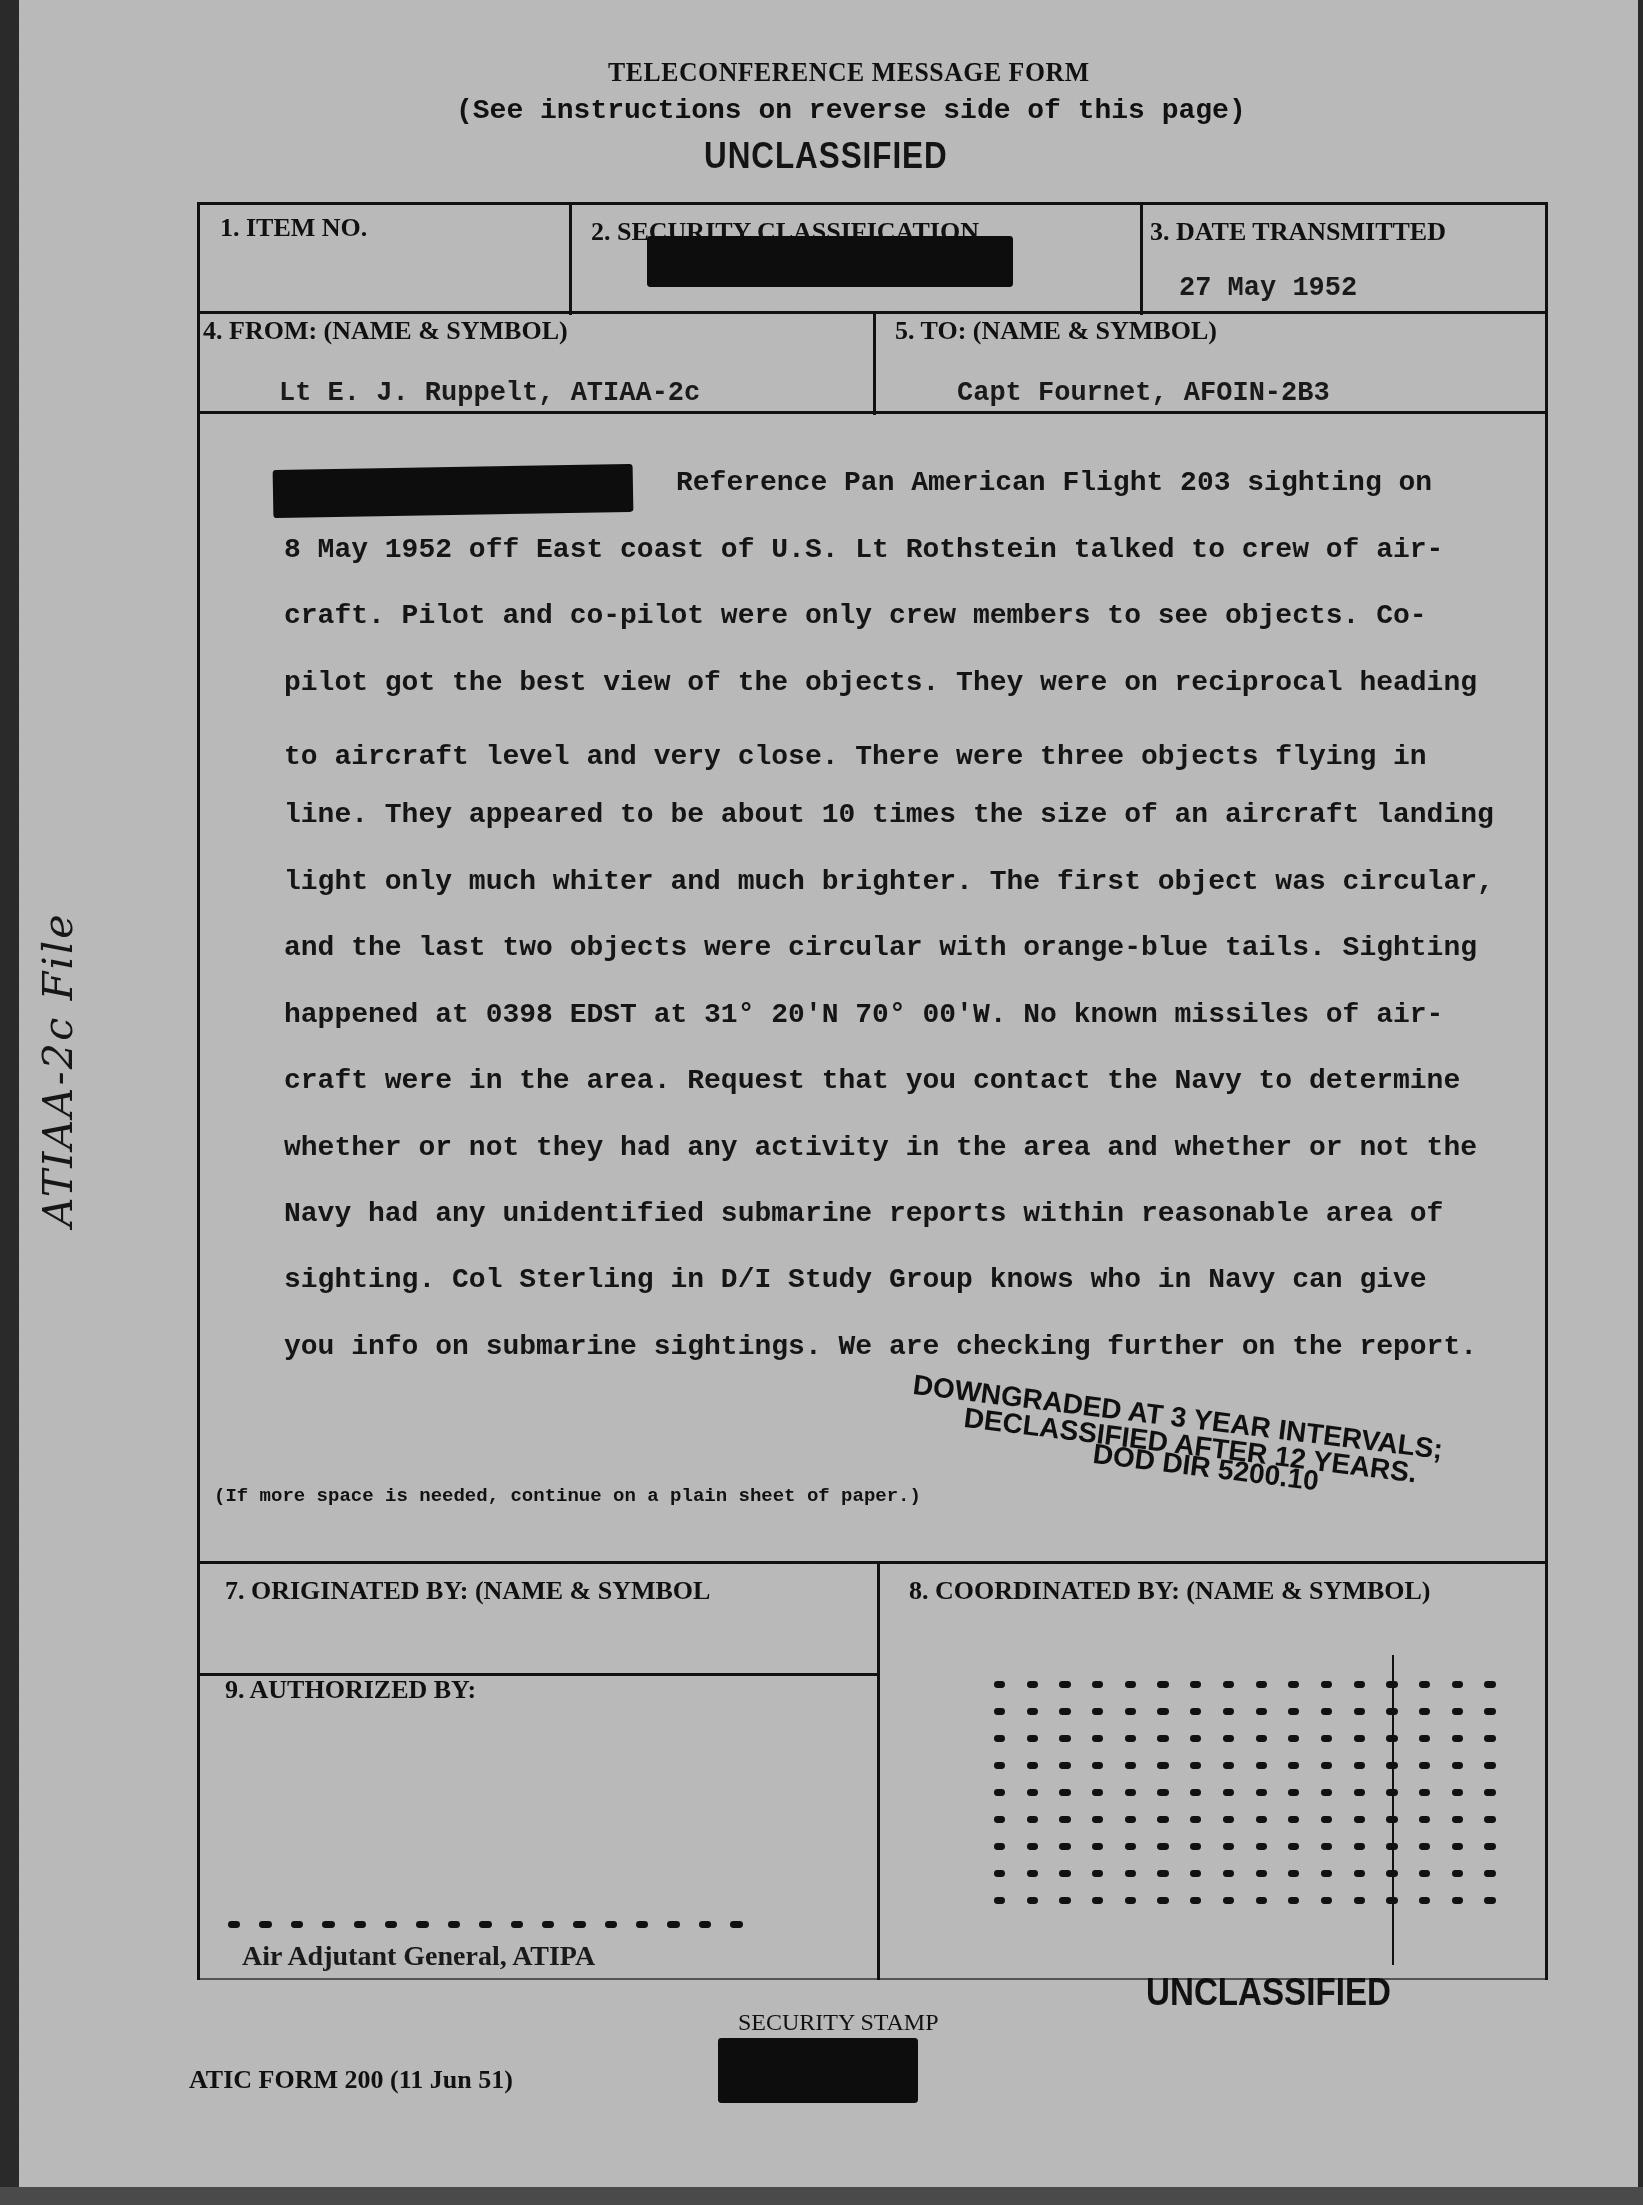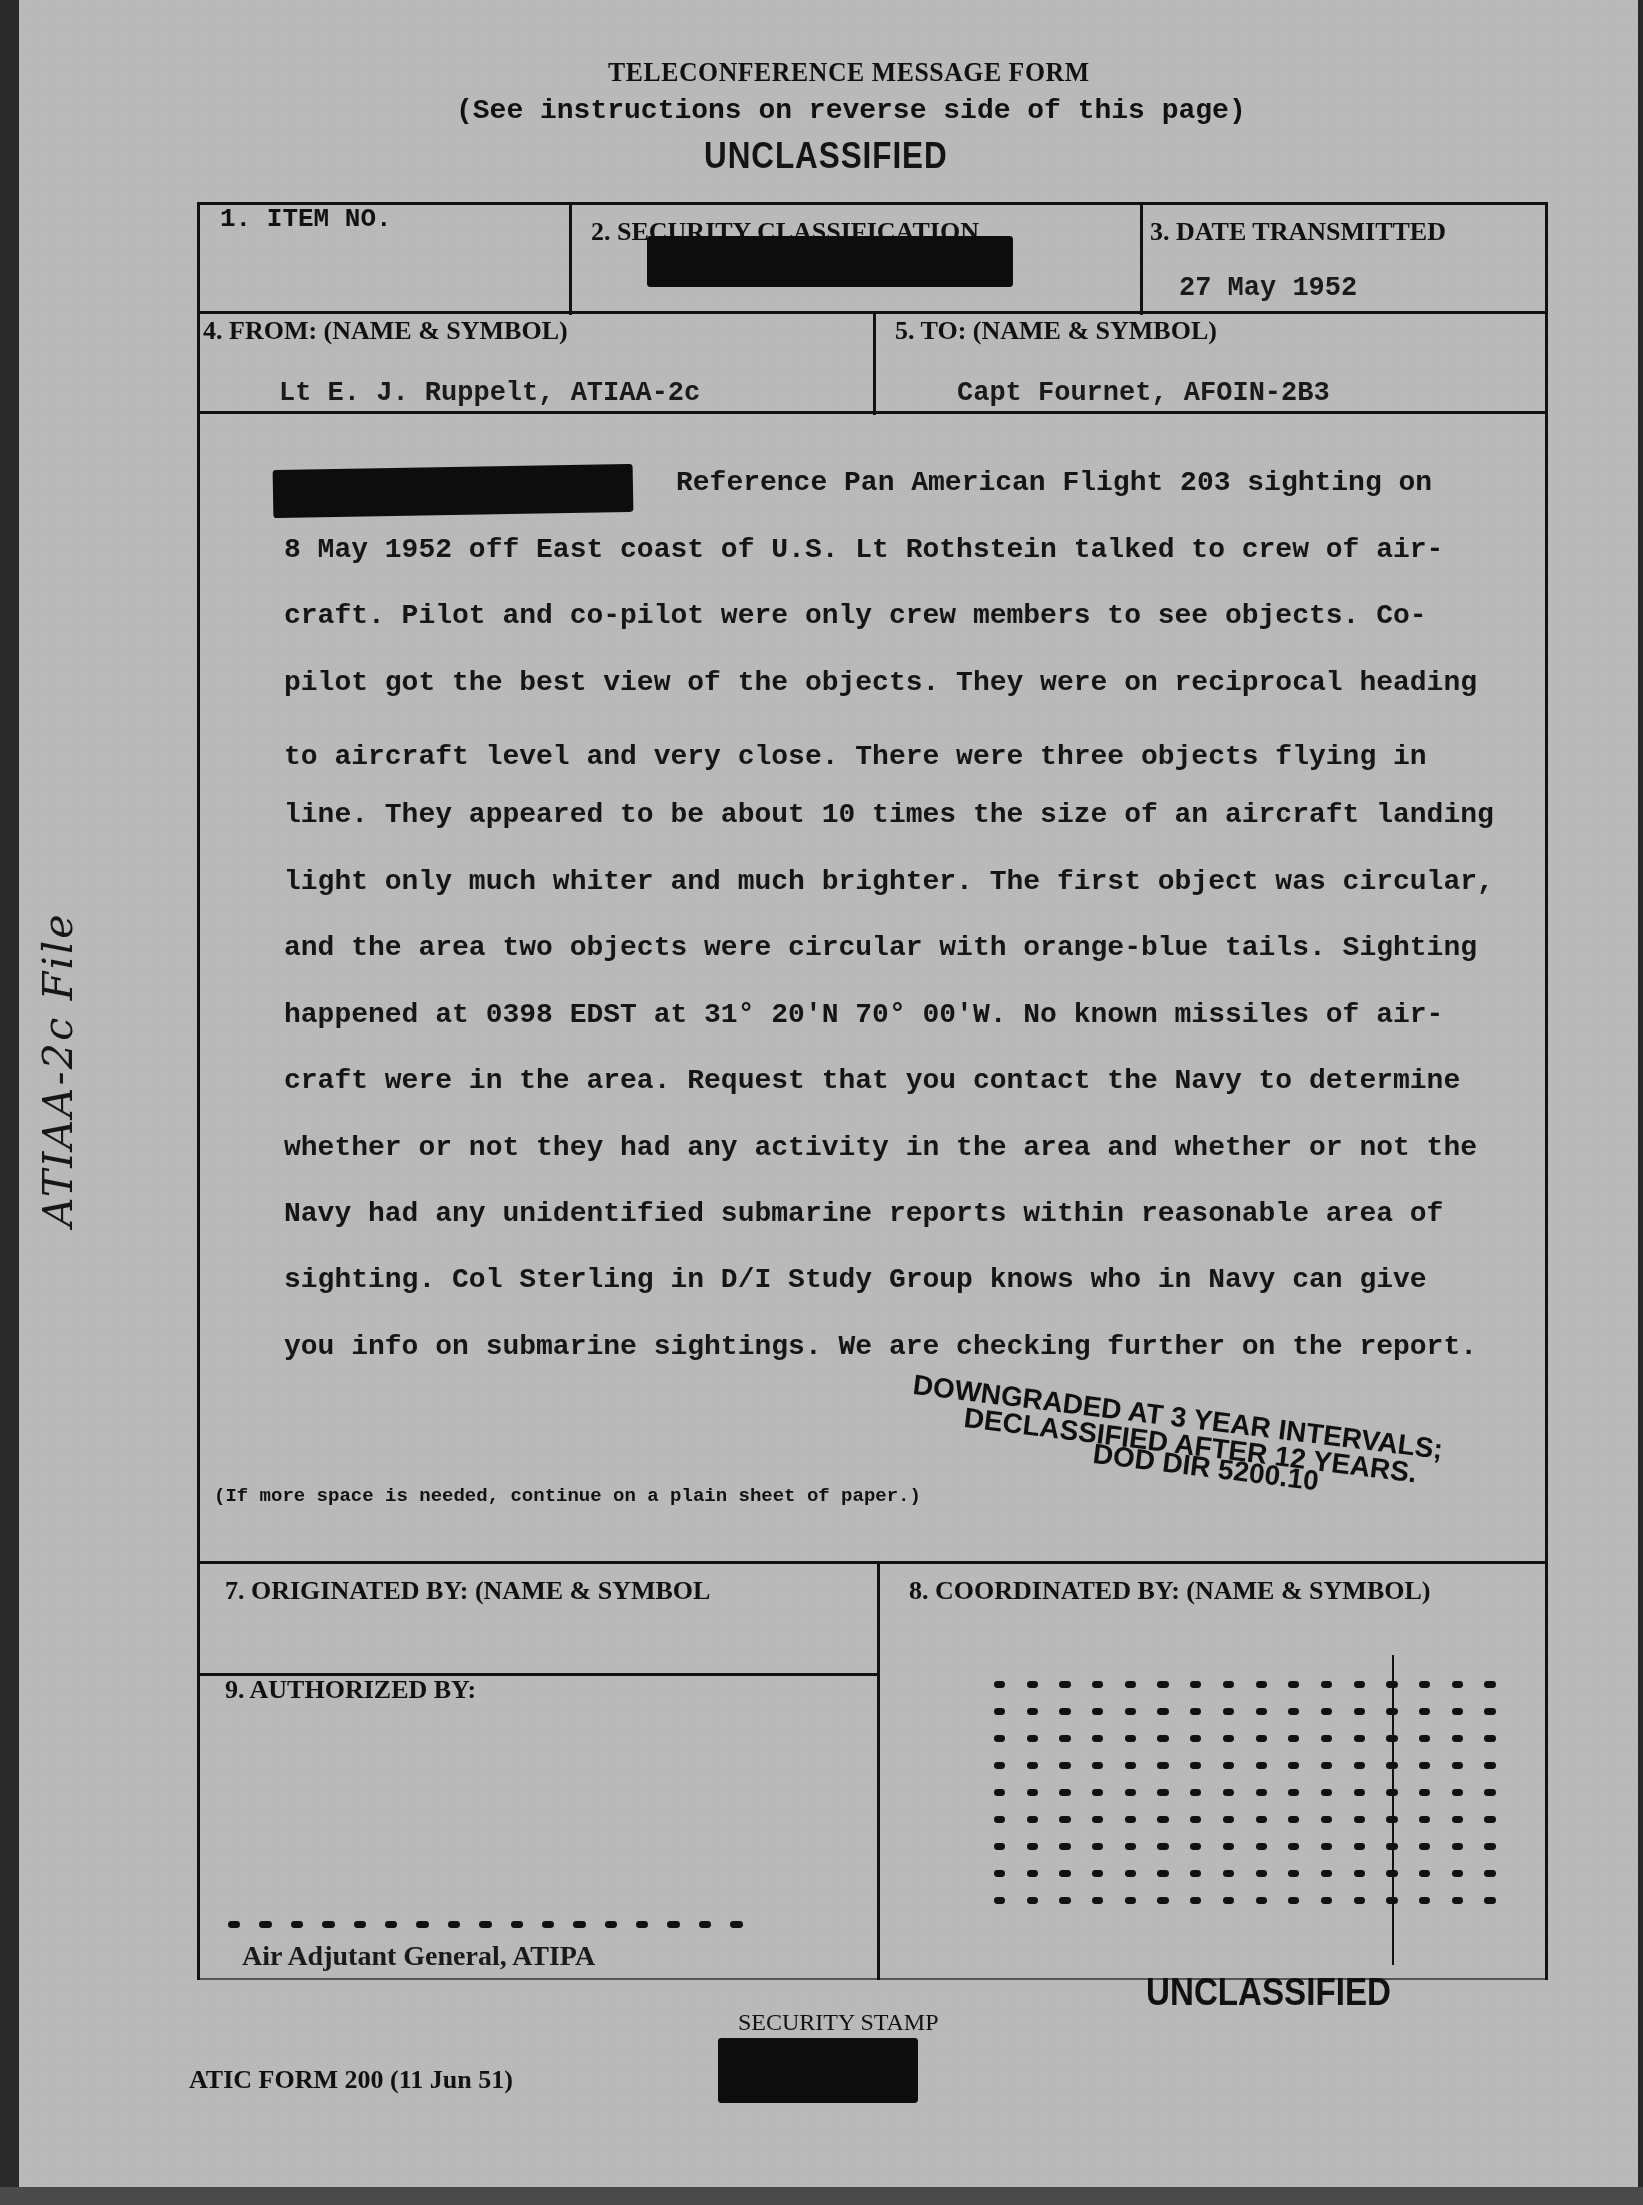--- a/index.html
+++ b/index.html
@@ -46,21 +46,21 @@
 <div class="abs t-title">TELECONFERENCE MESSAGE FORM</div>
 <div class="abs t-sub">(See instructions on reverse side of this page)</div>
 <div class="abs t-unclass-top">UNCLASSIFIED</div>
 
 <div class="hline" style="left:197px; top:202px; width:1351px;"></div>
 <div class="vline" style="left:197px; top:202px; height:1778px;"></div>
 <div class="vline" style="left:1545px; top:202px; height:1778px;"></div>
 
 <div class="vline" style="left:569px; top:202px; height:113px;"></div>
 <div class="vline" style="left:1140px; top:202px; height:113px;"></div>
-<div class="lbl" style="left:220px; top:204px;font-family:Liberation Mono, monospace;">1.  ITEM NO.</div>
+<div class="lbl" style="left:220px; top:213px;">1.  ITEM NO.</div>
 <div class="lbl" style="left:591px; top:217px;">2.  SECURITY CLASSIFICATION</div>
 <div class="redact" style="left:647px; top:236px; width:366px; height:51px;"></div>
 <div class="lbl" style="left:1150px; top:217px;">3.  DATE TRANSMITTED</div>
 <div class="val" style="left:1179px; top:273px;">27 May 1952</div>
 <div class="hline" style="left:197px; top:311px; width:1351px;"></div>
 
 <div class="vline" style="left:873px; top:311px; height:104px;"></div>
 <div class="lbl" style="left:203px; top:316px;">4.  FROM:  (NAME &amp; SYMBOL)</div>
 <div class="val" style="left:279px; top:378px;">Lt E. J. Ruppelt, ATIAA-2c</div>
 <div class="lbl" style="left:895px; top:316px;">5.  TO:  (NAME &amp; SYMBOL)</div>
@@ -68,21 +68,21 @@
 <div class="hline" style="left:197px; top:411px; width:1351px;"></div>
 
 <div class="redact" style="left:273px; top:467px; width:360px; height:48px; transform:rotate(-1deg);"></div>
 <div class="body-line" style="left:676px; top:467px;">Reference Pan American Flight 203 sighting on</div>
 <div class="body-line" style="top:534px;">8 May 1952 off East coast of U.S.  Lt Rothstein talked to crew of air-</div>
 <div class="body-line" style="top:600px;">craft.  Pilot and co-pilot were only crew members to see objects.  Co-</div>
 <div class="body-line" style="top:667px;">pilot got the best view of the objects.  They were on reciprocal heading</div>
 <div class="body-line" style="top:733px;margin-top:8px;">to aircraft level and very close.  There were three objects flying in</div>
 <div class="body-line" style="top:799px;">line.  They appeared to be about 10 times the size of an aircraft landing</div>
 <div class="body-line" style="top:866px;">light only much whiter and much brighter.  The first object was circular,</div>
-<div class="body-line" style="top:932px;">and the area two objects were circular with orange-blue tails.  Sighting</div>
+<div class="body-line" style="top:932px;">and the last two objects were circular with orange-blue tails.  Sighting</div>
 <div class="body-line" style="top:999px;">happened at 0398 EDST at 31° 20'N 70° 00'W.  No known missiles of air-</div>
 <div class="body-line" style="top:1065px;">craft were in the area.  Request that you contact the Navy to determine</div>
 <div class="body-line" style="top:1132px;">whether or not they had any activity in the area and whether or not the</div>
 <div class="body-line" style="top:1198px;">Navy had any unidentified submarine reports within reasonable area of</div>
 <div class="body-line" style="top:1264px;">sighting.  Col Sterling in D/I Study Group knows who in Navy can give</div>
 <div class="body-line" style="top:1331px;">you info on submarine sightings.  We are checking further on the report.</div>
 
 <div class="stamp" style="left:915px; top:1369px; transform:rotate(7deg);">DOWNGRADED AT 3 YEAR INTERVALS;</div>
 <div class="stamp" style="left:966px; top:1402px; transform:rotate(7deg);">DECLASSIFIED AFTER 12 YEARS.</div>
 <div class="stamp" style="left:1095px; top:1438px; transform:rotate(7deg);">DOD DIR 5200.10</div>

